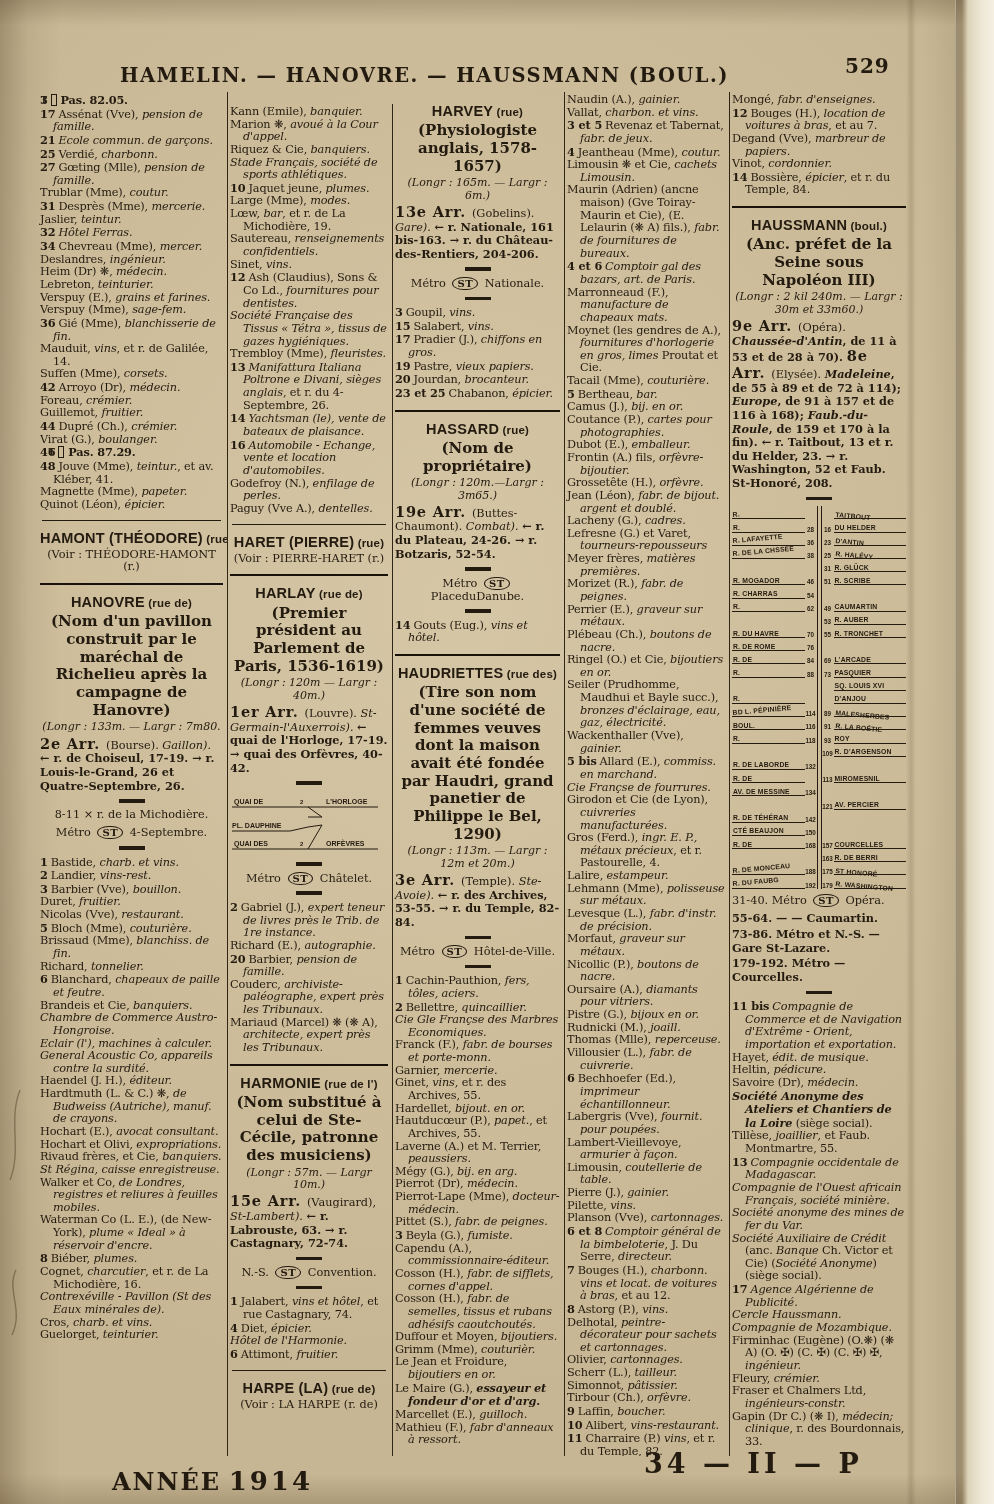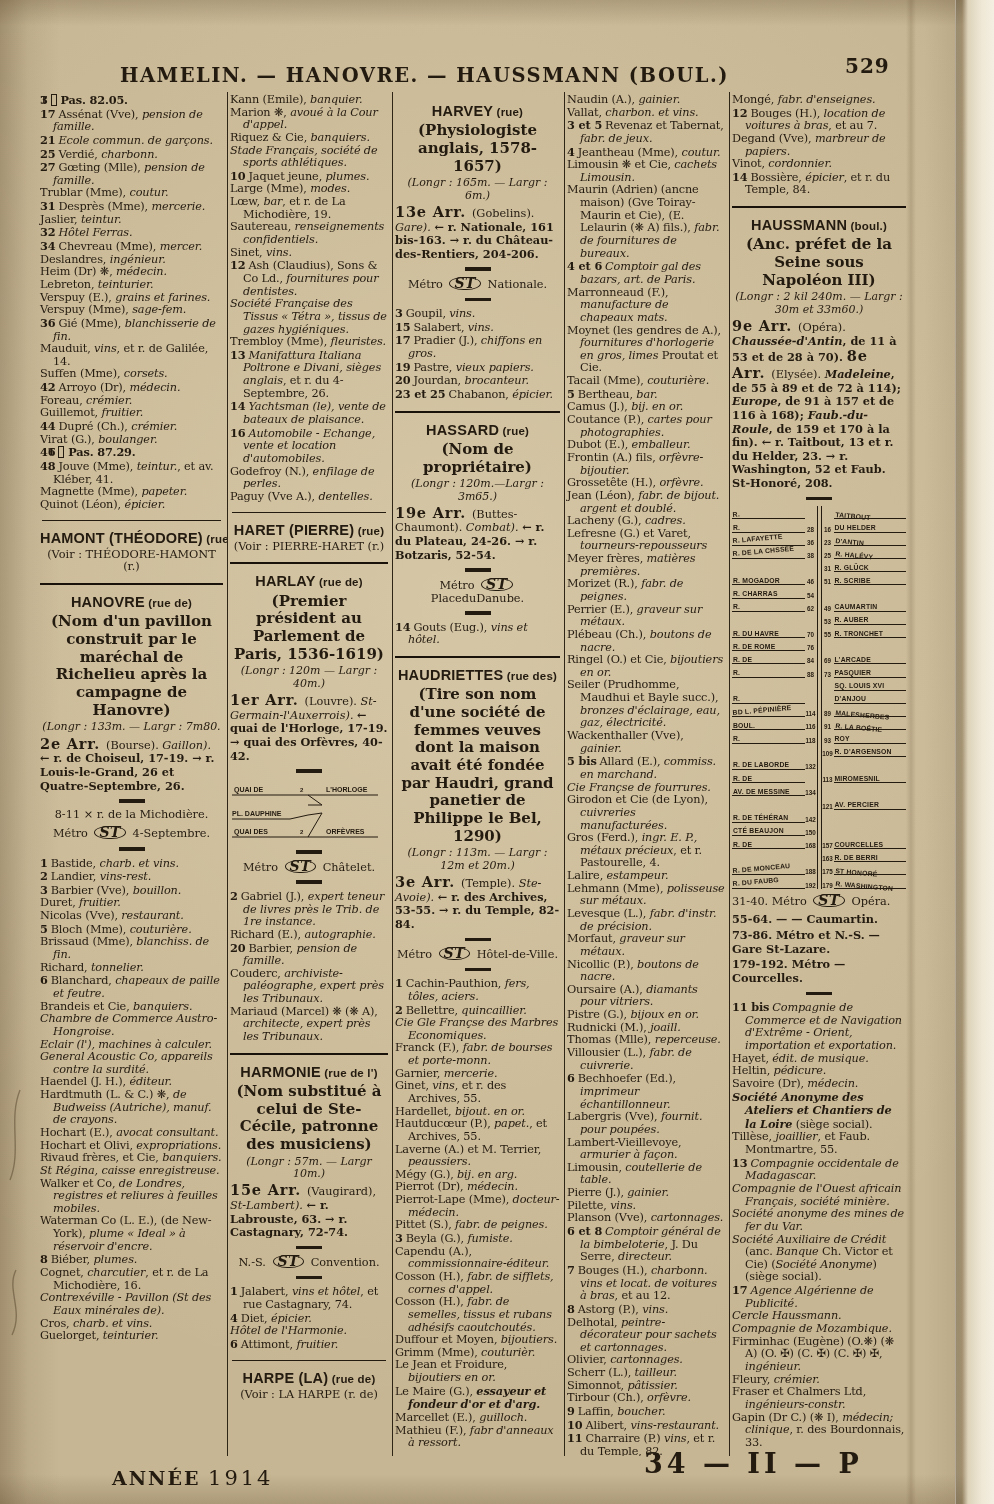--- a/index.html
+++ b/index.html
@@ -17,54 +17,54 @@
     background:linear-gradient(90deg, rgba(0,0,0,.18) 0, rgba(90,70,40,.25) 6px, #ddd3ba 12px, #efe8d6 26px, #f4efe2 100%);
     border-left:1px solid rgba(60,40,15,.35);}
   .crease{position:absolute;right:78px;top:0;bottom:0;width:10px;
     background:linear-gradient(90deg, rgba(0,0,0,0), rgba(70,50,25,.16), rgba(0,0,0,0));}
   .hdr{position:absolute;top:64px;left:120px;width:600px;text-align:center;
     font-size:19.5px;font-weight:bold;letter-spacing:1.5px;white-space:nowrap;}
   .pgnum{position:absolute;top:54px;left:845px;font-size:20px;font-weight:bold;letter-spacing:1px;}
   .cols{position:absolute;top:92px;left:38px;width:872px;height:1364px;display:flex;}
   .col{box-sizing:border-box;overflow:hidden;font-size:11.3px;line-height:1.12;
     padding:2px 4px 0 2px;border-right:1px solid #2f2516;}
-  .c1{width:190px;} .c2{width:165px;} .c3{width:172px;} .c4{width:165px;} .c5{width:180px;border-right:none;}
+  .c1{width:190px;} .c2{width:165px;margin-top:12px;} .c3{width:172px;} .c4{width:165px;} .c5{width:180px;border-right:none;}
   .e{padding-left:13px;text-indent:-13px;margin:0;letter-spacing:-0.15px;}
   .e .n{font-weight:bold;padding-right:3px;}
   .it{font-style:italic;} .bd{font-weight:bold;} .bi{font-weight:bold;font-style:italic;}
   .arrb{font-weight:bold;font-size:14.5px;letter-spacing:.8px;}
   .tbox{display:inline-block;border:1px solid #241b10;padding:0 2px;font-size:8.5px;
     font-weight:bold;line-height:10px;vertical-align:1px;}
   .h{text-align:center;font-family:"Liberation Sans",sans-serif;font-weight:bold;
     font-size:14.5px;margin:9px 0 3px;letter-spacing:.2px;white-space:nowrap;}
   .h .hr2{font-size:11.5px;}
   .nt{text-align:center;font-size:15px;font-weight:bold;line-height:1.18;margin:1px 2px 2px;}
   .dm{text-align:center;font-style:italic;font-size:11px;margin:2px 0;}
   .p{margin:2px 0;} .tc{text-align:center;}
   .mt{margin:5px 0;} .mtc{text-align:center;}
   .st{display:inline-block;border:1.4px solid #241b10;border-radius:50% / 55%;
-    padding:0 4px;font-weight:bold;font-size:14px;letter-spacing:.5px;line-height:11px;
-    vertical-align:0;margin:0 3px;font-style:italic;}
+    padding:0 4px;font-weight:bold;font-size:10px;letter-spacing:.5px;line-height:11px;
+    vertical-align:0;margin:0 3px;}
   .ds{width:26px;height:3.5px;background:#241b10;margin:6px auto;}
   .rt{border-top:1.3px solid #241b10;margin:8px 2px;}
   .rk{border-top:2.8px solid #19120a;margin:9px 0;}
   
   .bld{margin:3px 0 5px;}
   .brow{display:flex;align-items:stretch;height:13.2px;}
   .bside{flex:1;position:relative;}
   .bside .lbl{position:absolute;bottom:1px;left:1px;font-size:6.8px;
     font-family:"Liberation Sans",sans-serif;font-weight:bold;letter-spacing:.2px;white-space:nowrap;}
   .bside.line{box-shadow:inset 0 -1px 0 #241b10;}
   .bside.dg .lbl{transform:rotate(-5deg);transform-origin:left bottom;}
   .br.dg .lbl{transform:rotate(5deg);}
   .bn{width:12px;font-size:6.3px;text-align:center;font-family:"Liberation Sans",sans-serif;
     font-weight:bold;display:flex;align-items:flex-end;justify-content:center;color:#2a2014;}
   .bc{width:3px;border-left:1.4px solid #241b10;border-right:1.4px solid #241b10;}
   .ftl{position:absolute;left:112px;top:1466px;font-weight:bold;letter-spacing:2px;}
-  .ftl .yl{font-size:19px;} .ftl .yr{font-size:21px;font-weight:normal;letter-spacing:3px;}
+  .ftl .yl{font-size:24px;} .ftl .yr{font-size:26px;font-weight:bold;letter-spacing:3px;}
   .ftr{position:absolute;left:644px;top:1448px;font-size:27px;font-weight:bold;letter-spacing:4px;}
   .scribble{position:absolute;left:2px;top:1080px;opacity:.45;}
 </style>
 </head>
 <body>
 
 <div class="page">
   <div class="tear"></div>
   <div class="crease"></div>
   <div class="hdr">HAMELIN. — HANOVRE. — HAUSSMANN (BOUL.)</div>

